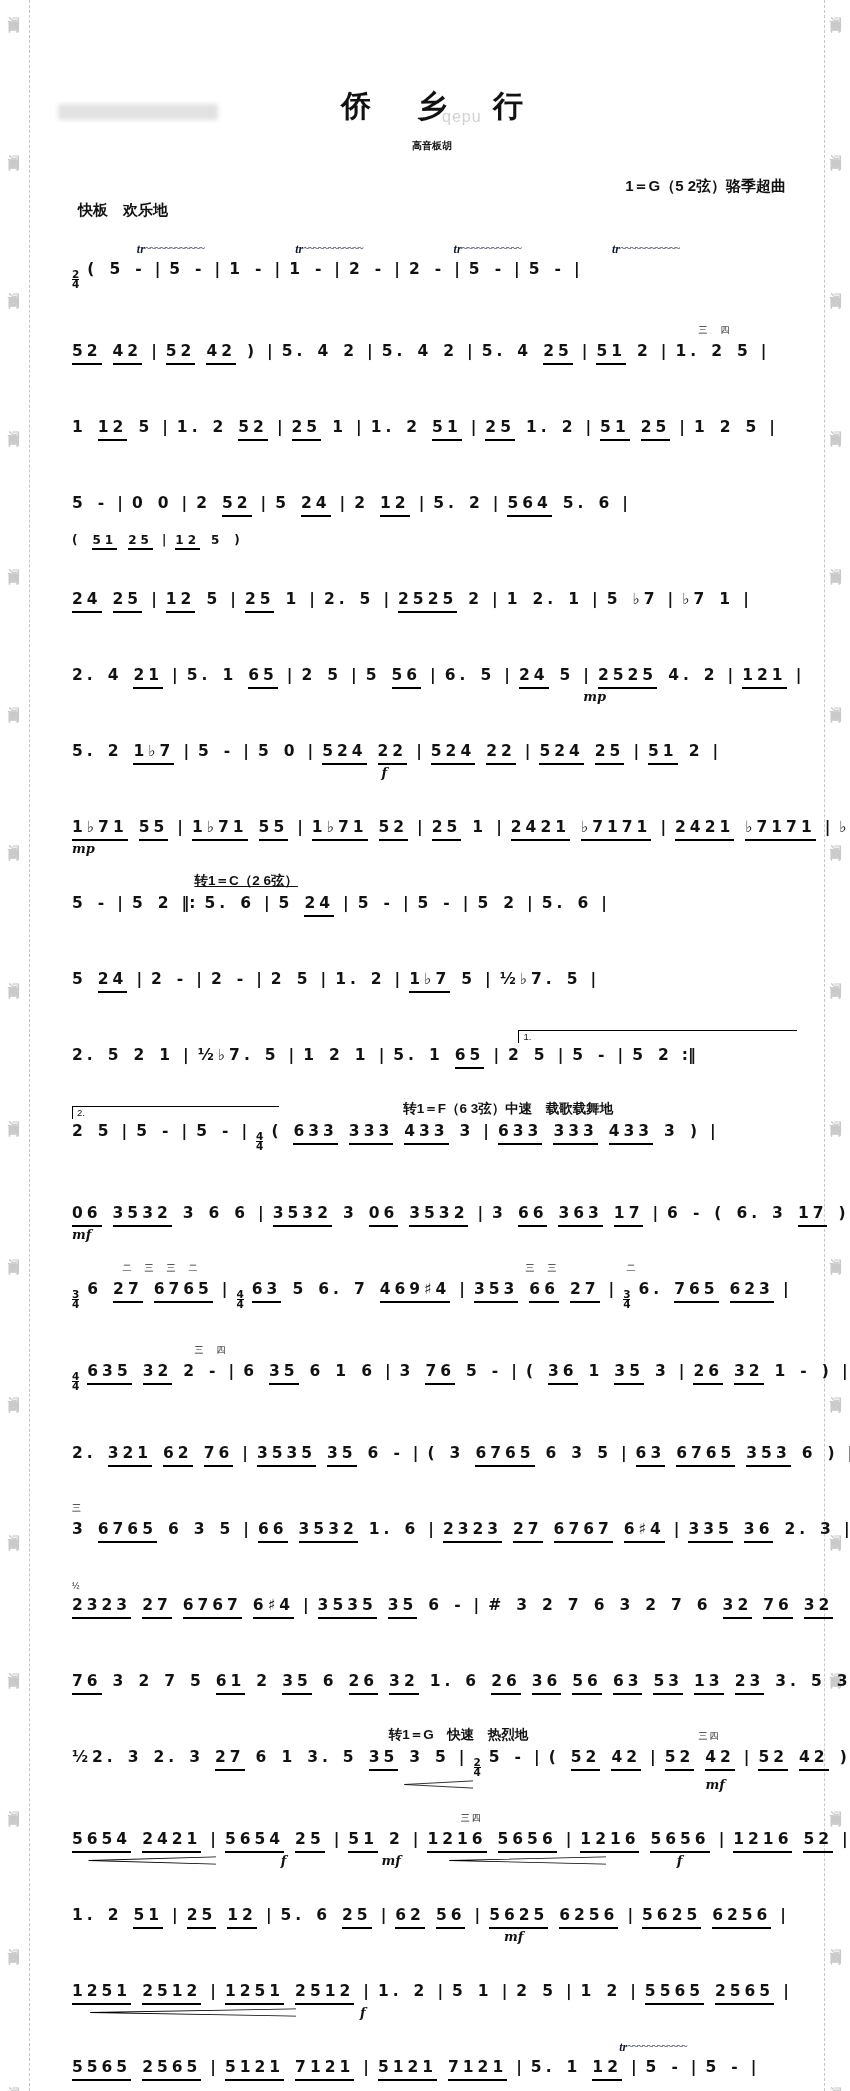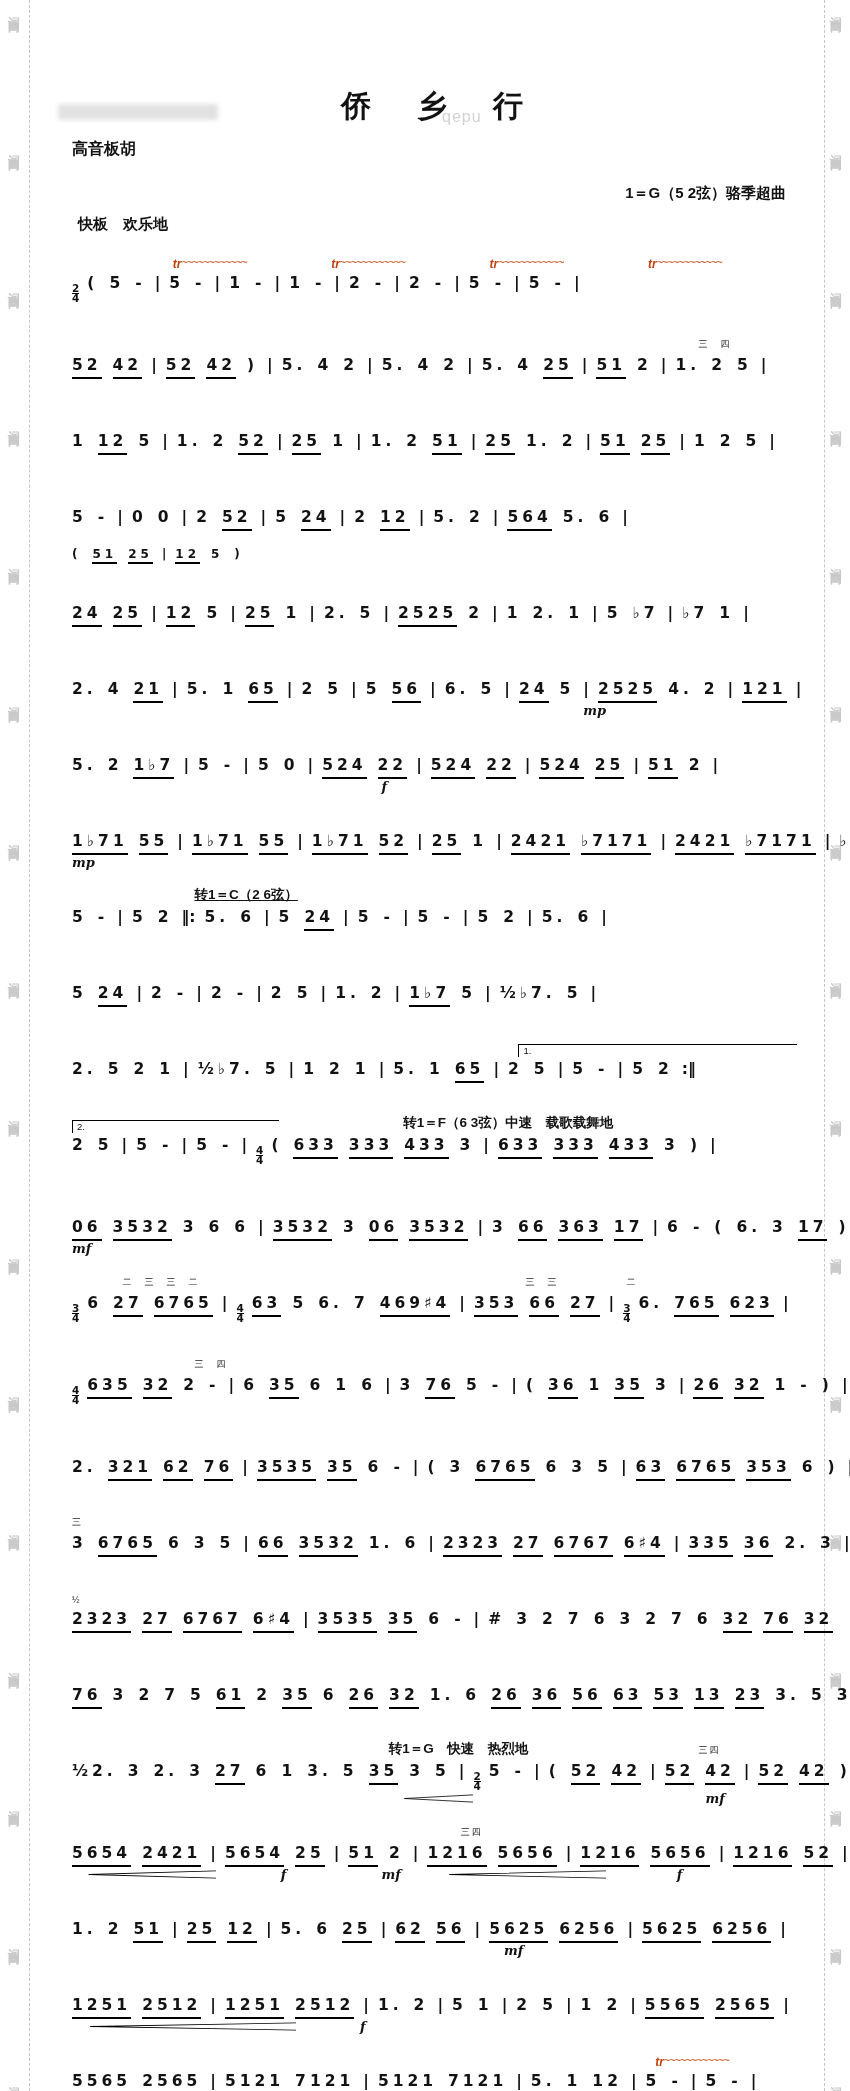--- a/index.html
+++ b/index.html
@@ -13,29 +13,29 @@
   .wm-col.left{left:4px;} .wm-col.right{right:4px;}
   .wm-group{writing-mode:vertical-rl;text-orientation:upright;letter-spacing:3px;line-height:14px;}
   .dash-line{position:absolute;top:0;bottom:0;width:0;border-left:1px dashed #c6c6c6;}
   .dash-line.l{left:29px;} .dash-line.r{right:25px;}
   
   .wm-smudge{position:absolute;left:58px;top:104px;width:160px;height:16px;background:#e2e2e2;filter:blur(2px);border-radius:3px;}
   .wm-top-text{position:absolute;left:442px;top:108px;color:#d2d2d2;font-size:16px;letter-spacing:1px;filter:blur(.5px);}
   
   .score{position:absolute;left:72px;right:58px;top:86px;}
   .title{text-align:center;font-size:30px;font-weight:bold;letter-spacing:46px;text-indent:46px;font-family:"DejaVu Sans",sans-serif;}
-  .subtitle{font-size:16px;font-weight:bold;margin-top:12px;}
+  .subtitle{text-align:center;font-size:10px;font-weight:bold;margin-top:12px;}
   .meta-row{display:flex;justify-content:flex-end;align-items:baseline;font-size:15px;font-weight:bold;margin-top:24px;padding:0 6px;}
-  .tempo{font-size:15px;font-weight:bold;margin-top:12px;padding:0 6px;}
+  .tempo{font-size:15px;font-weight:bold;margin-top:5px;padding:0 6px;}
   
   .system{position:relative;margin-top:20px;}
   .system.small{margin-top:2px;}
   .sys-top{position:relative;height:17px;}
   .ann{position:absolute;bottom:1px;font-weight:bold;font-size:13.5px;white-space:nowrap;}
-  .trmark{position:absolute;bottom:0;font-family:Liberation Sans, sans-serif;font-style:italic;font-weight:bold;font-size:12px;white-space:nowrap;color:#c2410c;margin-left:36px;}
+  .trmark{position:absolute;bottom:0;font-family:Liberation Serif, serif;font-style:italic;font-weight:bold;font-size:12px;white-space:nowrap;color:#0f172a;}
   .trmark .wave{font-style:normal;font-weight:normal;letter-spacing:-1px;font-size:11px;position:relative;top:-2px;}
   .fing{position:absolute;bottom:2px;font-size:9px;letter-spacing:2px;color:#222;white-space:nowrap;}
   .volta{position:absolute;bottom:0;height:12px;border-top:1.5px solid #000;border-left:1.5px solid #000;font-size:9.5px;padding:0 0 0 4px;line-height:11px;}
   .notes{font-family:"DejaVu Sans",sans-serif;font-weight:bold;font-size:15.5px;white-space:nowrap;line-height:24px;}
   .system.small .notes{font-size:12px;line-height:16px;}
   .tok{display:inline-block;margin-right:11px;letter-spacing:4px;}
   .tok.beam{border-bottom:2px solid #000;padding-bottom:0px;}
   .bar{display:inline-block;margin:0 9px 0 -2px;letter-spacing:0;}
   .tsig{display:inline-flex;flex-direction:column;vertical-align:-4px;font-size:10.5px;line-height:9px;text-align:center;margin-right:8px;font-weight:bold;}
   .tsig .den{border-top:1px solid #000;}

